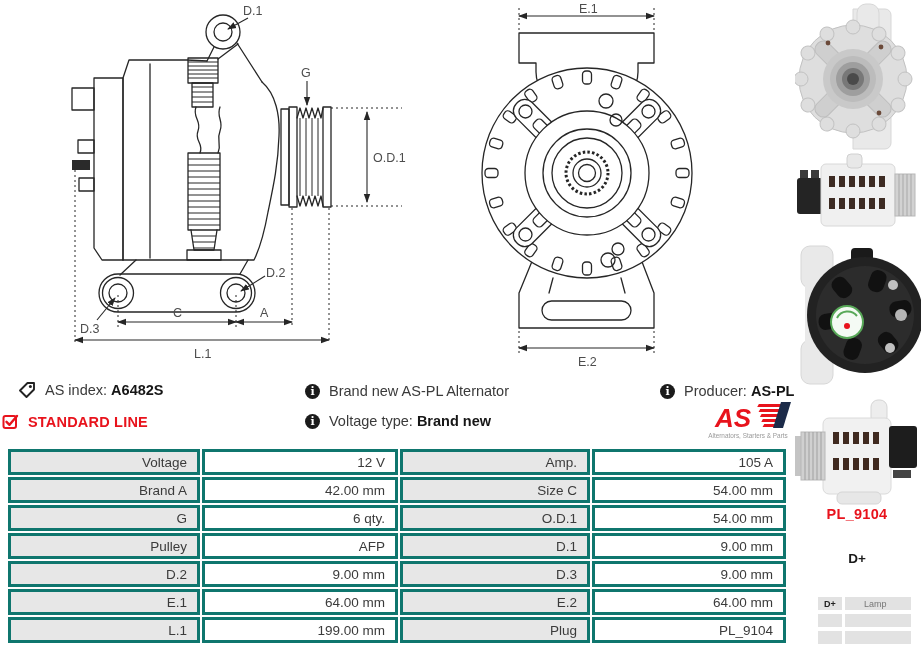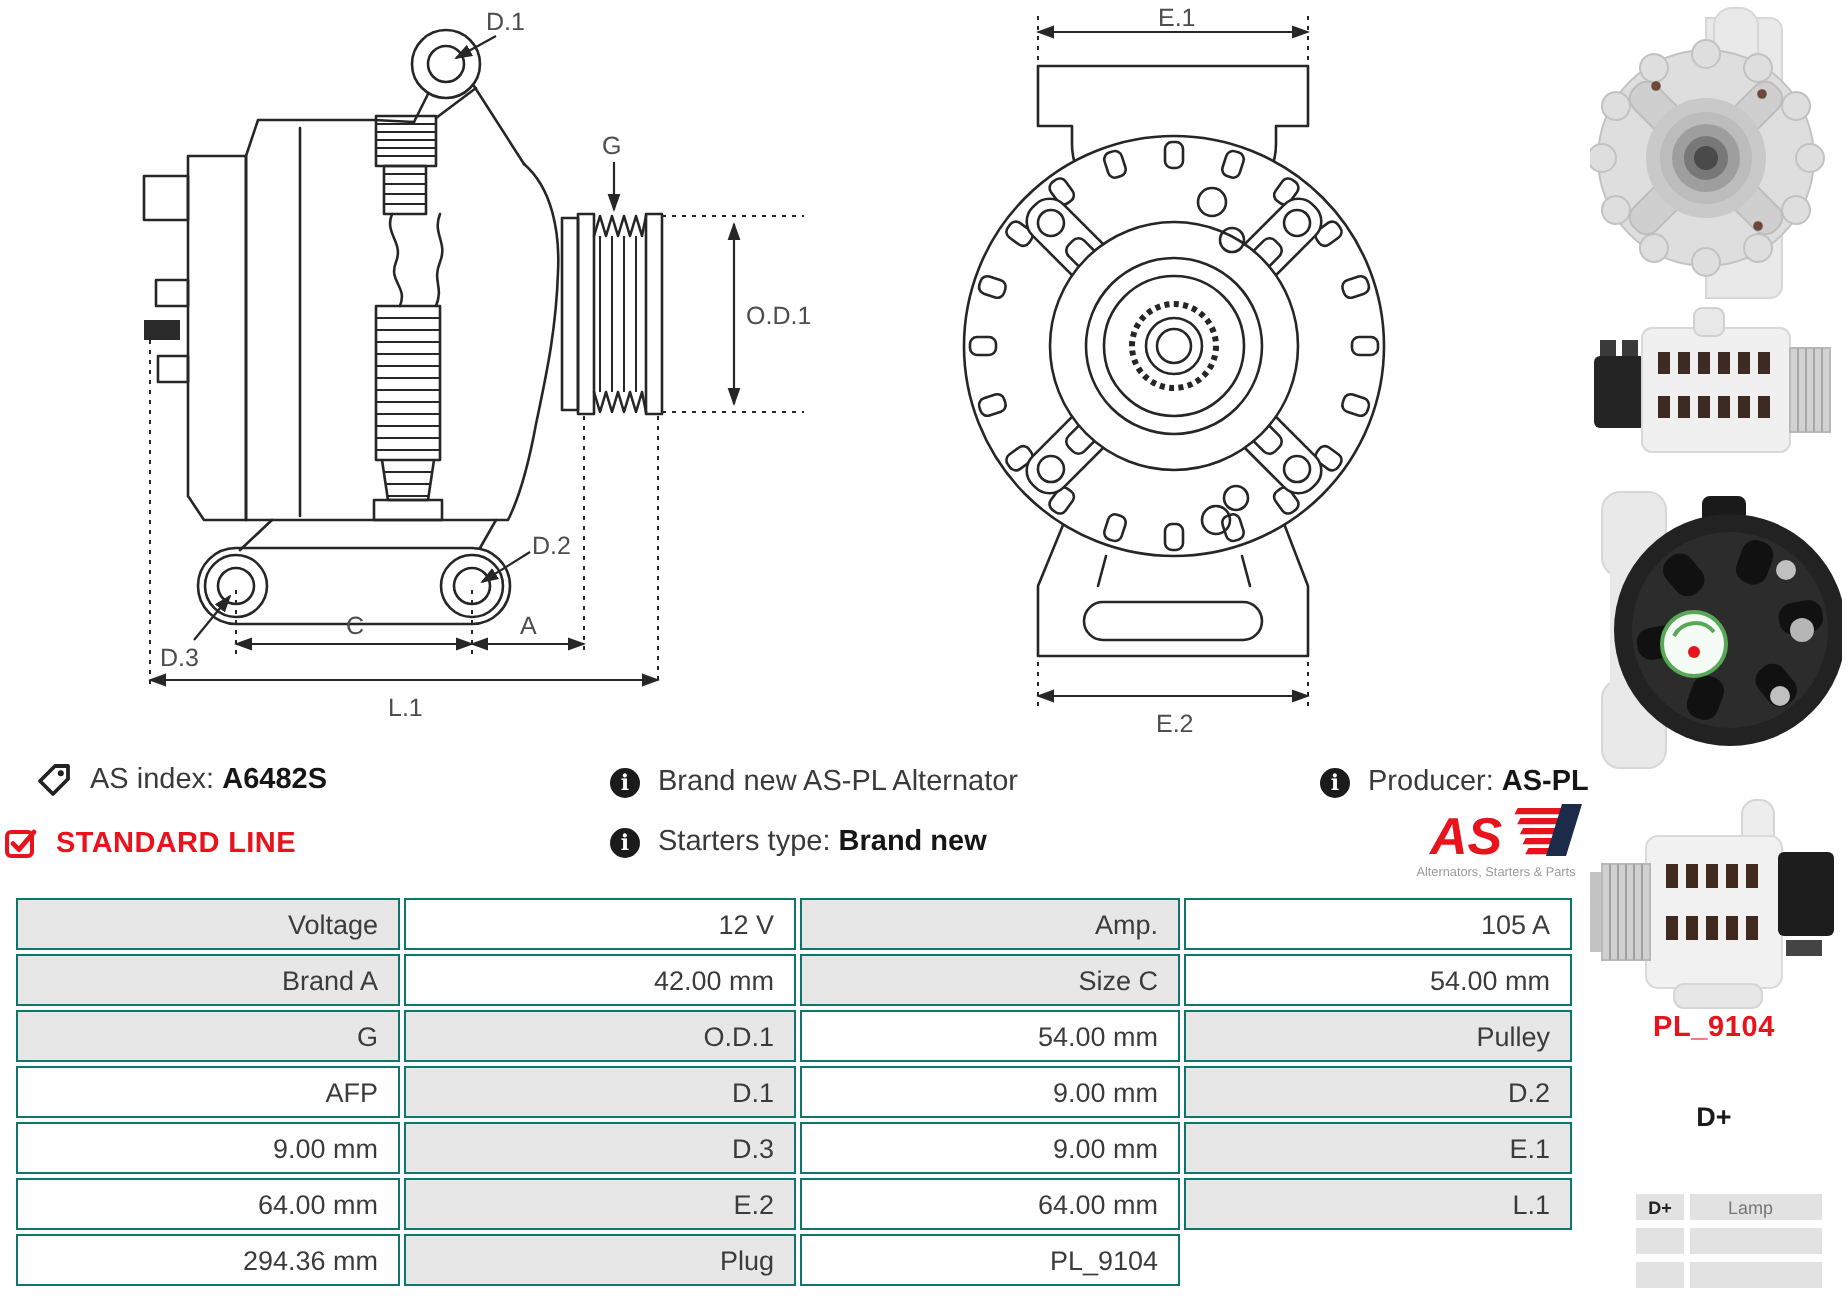--- a/index.html
+++ b/index.html
@@ -19,21 +19,21 @@
   .inforow{position:absolute;display:flex;align-items:center;gap:9px;font-size:14.5px;color:#3a3a3a;white-space:nowrap;}
   .inforow b{color:#161616;}
   .std{color:#e8131c;font-weight:bold;letter-spacing:.2px;}
   .iinfo{display:inline-flex;width:15px;height:15px;border-radius:50%;background:#1b1b1b;color:#fff;
          align-items:center;justify-content:center;font-family:"DejaVu Serif",serif;font-weight:bold;
          font-size:11px;line-height:1;flex:0 0 auto;}
 
   
   .spec{position:absolute;left:8px;top:449px;display:grid;grid-template-columns:192px 196px 190px 194px;
         grid-auto-rows:26px;gap:2px;font-size:13.5px;color:#3b3b3b;}
-  .spec .cell{border:1px solid #0f766e;display:flex;align-items:center;justify-content:flex-end;
+  .spec .cell{border:3px solid #0f766e;display:flex;align-items:center;justify-content:flex-end;
         padding-right:10px;background:#fff;}
   .spec .lab{background:#e7e7e7;}
 
   
   .photo{position:absolute;}
   .plugcode{position:absolute;left:793px;top:506px;width:128px;text-align:center;
             font-size:14.5px;font-weight:bold;color:#e8131c;letter-spacing:.3px;}
   .terminal{position:absolute;left:793px;top:551px;width:128px;text-align:center;
             font-size:13.5px;font-weight:bold;color:#1a1a1a;}
   .plugtable{position:absolute;left:818px;top:597px;display:grid;grid-template-columns:24px 66px;
@@ -453,21 +453,21 @@
     <span class="std">STANDARD LINE</span>
   </div>
 
   <div class="inforow" style="left:305px;top:383px;">
     <span class="iinfo">i</span>
     <span>Brand new AS-PL Alternator</span>
   </div>
 
   <div class="inforow" style="left:305px;top:413px;">
     <span class="iinfo">i</span>
-    <span><span>Starters type:</span>&nbsp;<b>Brand new</b></span>
+    <span><span>Voltage type:</span>&nbsp;<b>Brand new</b></span>
   </div>
 
   <div class="inforow" style="left:660px;top:383px;">
     <span class="iinfo">i</span>
     <span><span>Producer:</span>&nbsp;<b>AS-PL</b></span>
   </div>
 
   <svg style="position:absolute;left:701px;top:400px;" width="94" height="42" viewBox="0 0 94 42">
     <text x="14" y="27" font-family="Liberation Sans, sans-serif" font-size="26" font-weight="bold" font-style="italic" fill="#e8131c">AS</text>
     <g fill="#e8131c" transform="translate(14,0) skewX(-28)">
@@ -486,40 +486,41 @@
     <div class="cell">12 V</div>
     <div class="cell lab">Amp.</div>
     <div class="cell">105 A</div>
 
     <div class="cell lab">Brand A</div>
     <div class="cell">42.00 mm</div>
     <div class="cell lab">Size C</div>
     <div class="cell">54.00 mm</div>
 
     <div class="cell lab">G</div>
+    <div class="cell">6 qty.</div>
     <div class="cell lab">O.D.1</div>
     <div class="cell">54.00 mm</div>
 
     <div class="cell lab">Pulley</div>
     <div class="cell">AFP</div>
     <div class="cell lab">D.1</div>
     <div class="cell">9.00 mm</div>
 
     <div class="cell lab">D.2</div>
     <div class="cell">9.00 mm</div>
     <div class="cell lab">D.3</div>
     <div class="cell">9.00 mm</div>
 
     <div class="cell lab">E.1</div>
     <div class="cell">64.00 mm</div>
     <div class="cell lab">E.2</div>
     <div class="cell">64.00 mm</div>
 
     <div class="cell lab">L.1</div>
-    <div class="cell">294.36 mm</div>
+    <div class="cell">199.00 mm</div>
     <div class="cell lab">Plug</div>
     <div class="cell">PL_9104</div>
   </div>
 
   <div class="plugcode">PL_9104</div>
   <div class="terminal">D+</div>
 
   <div class="plugtable">
     <div class="pcell ph1">D+</div>
     <div class="pcell ph2">Lamp</div>

